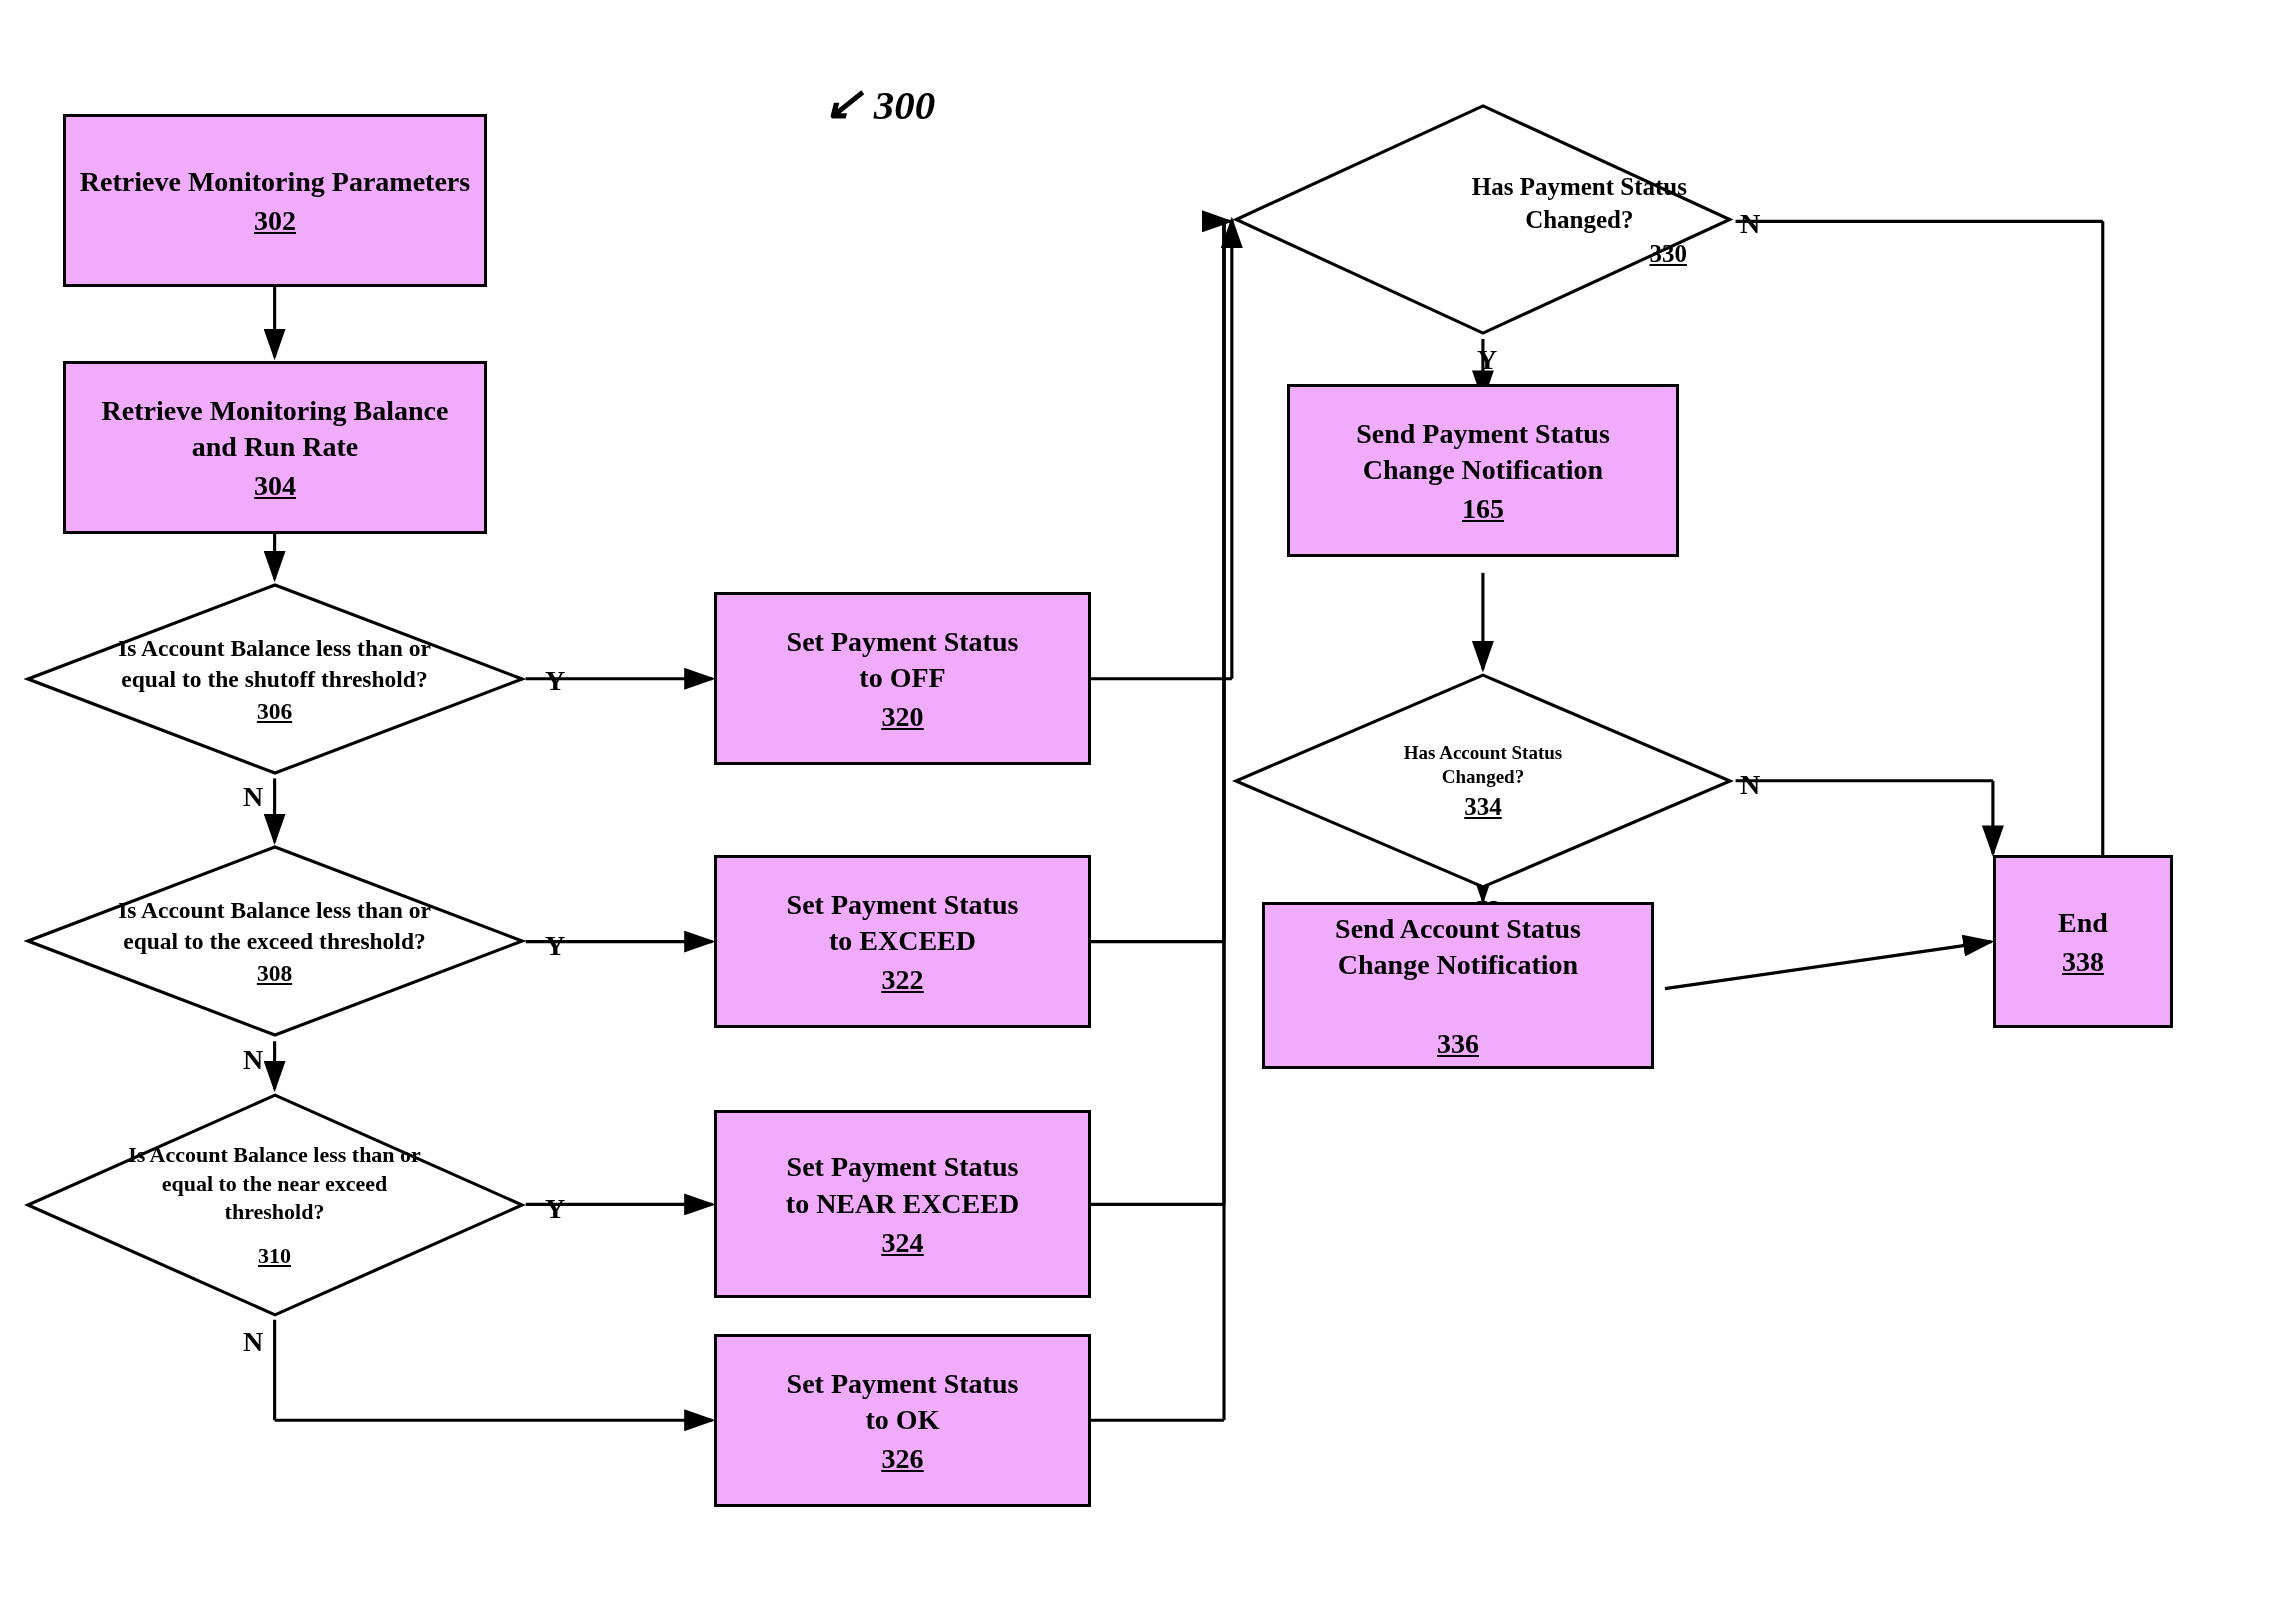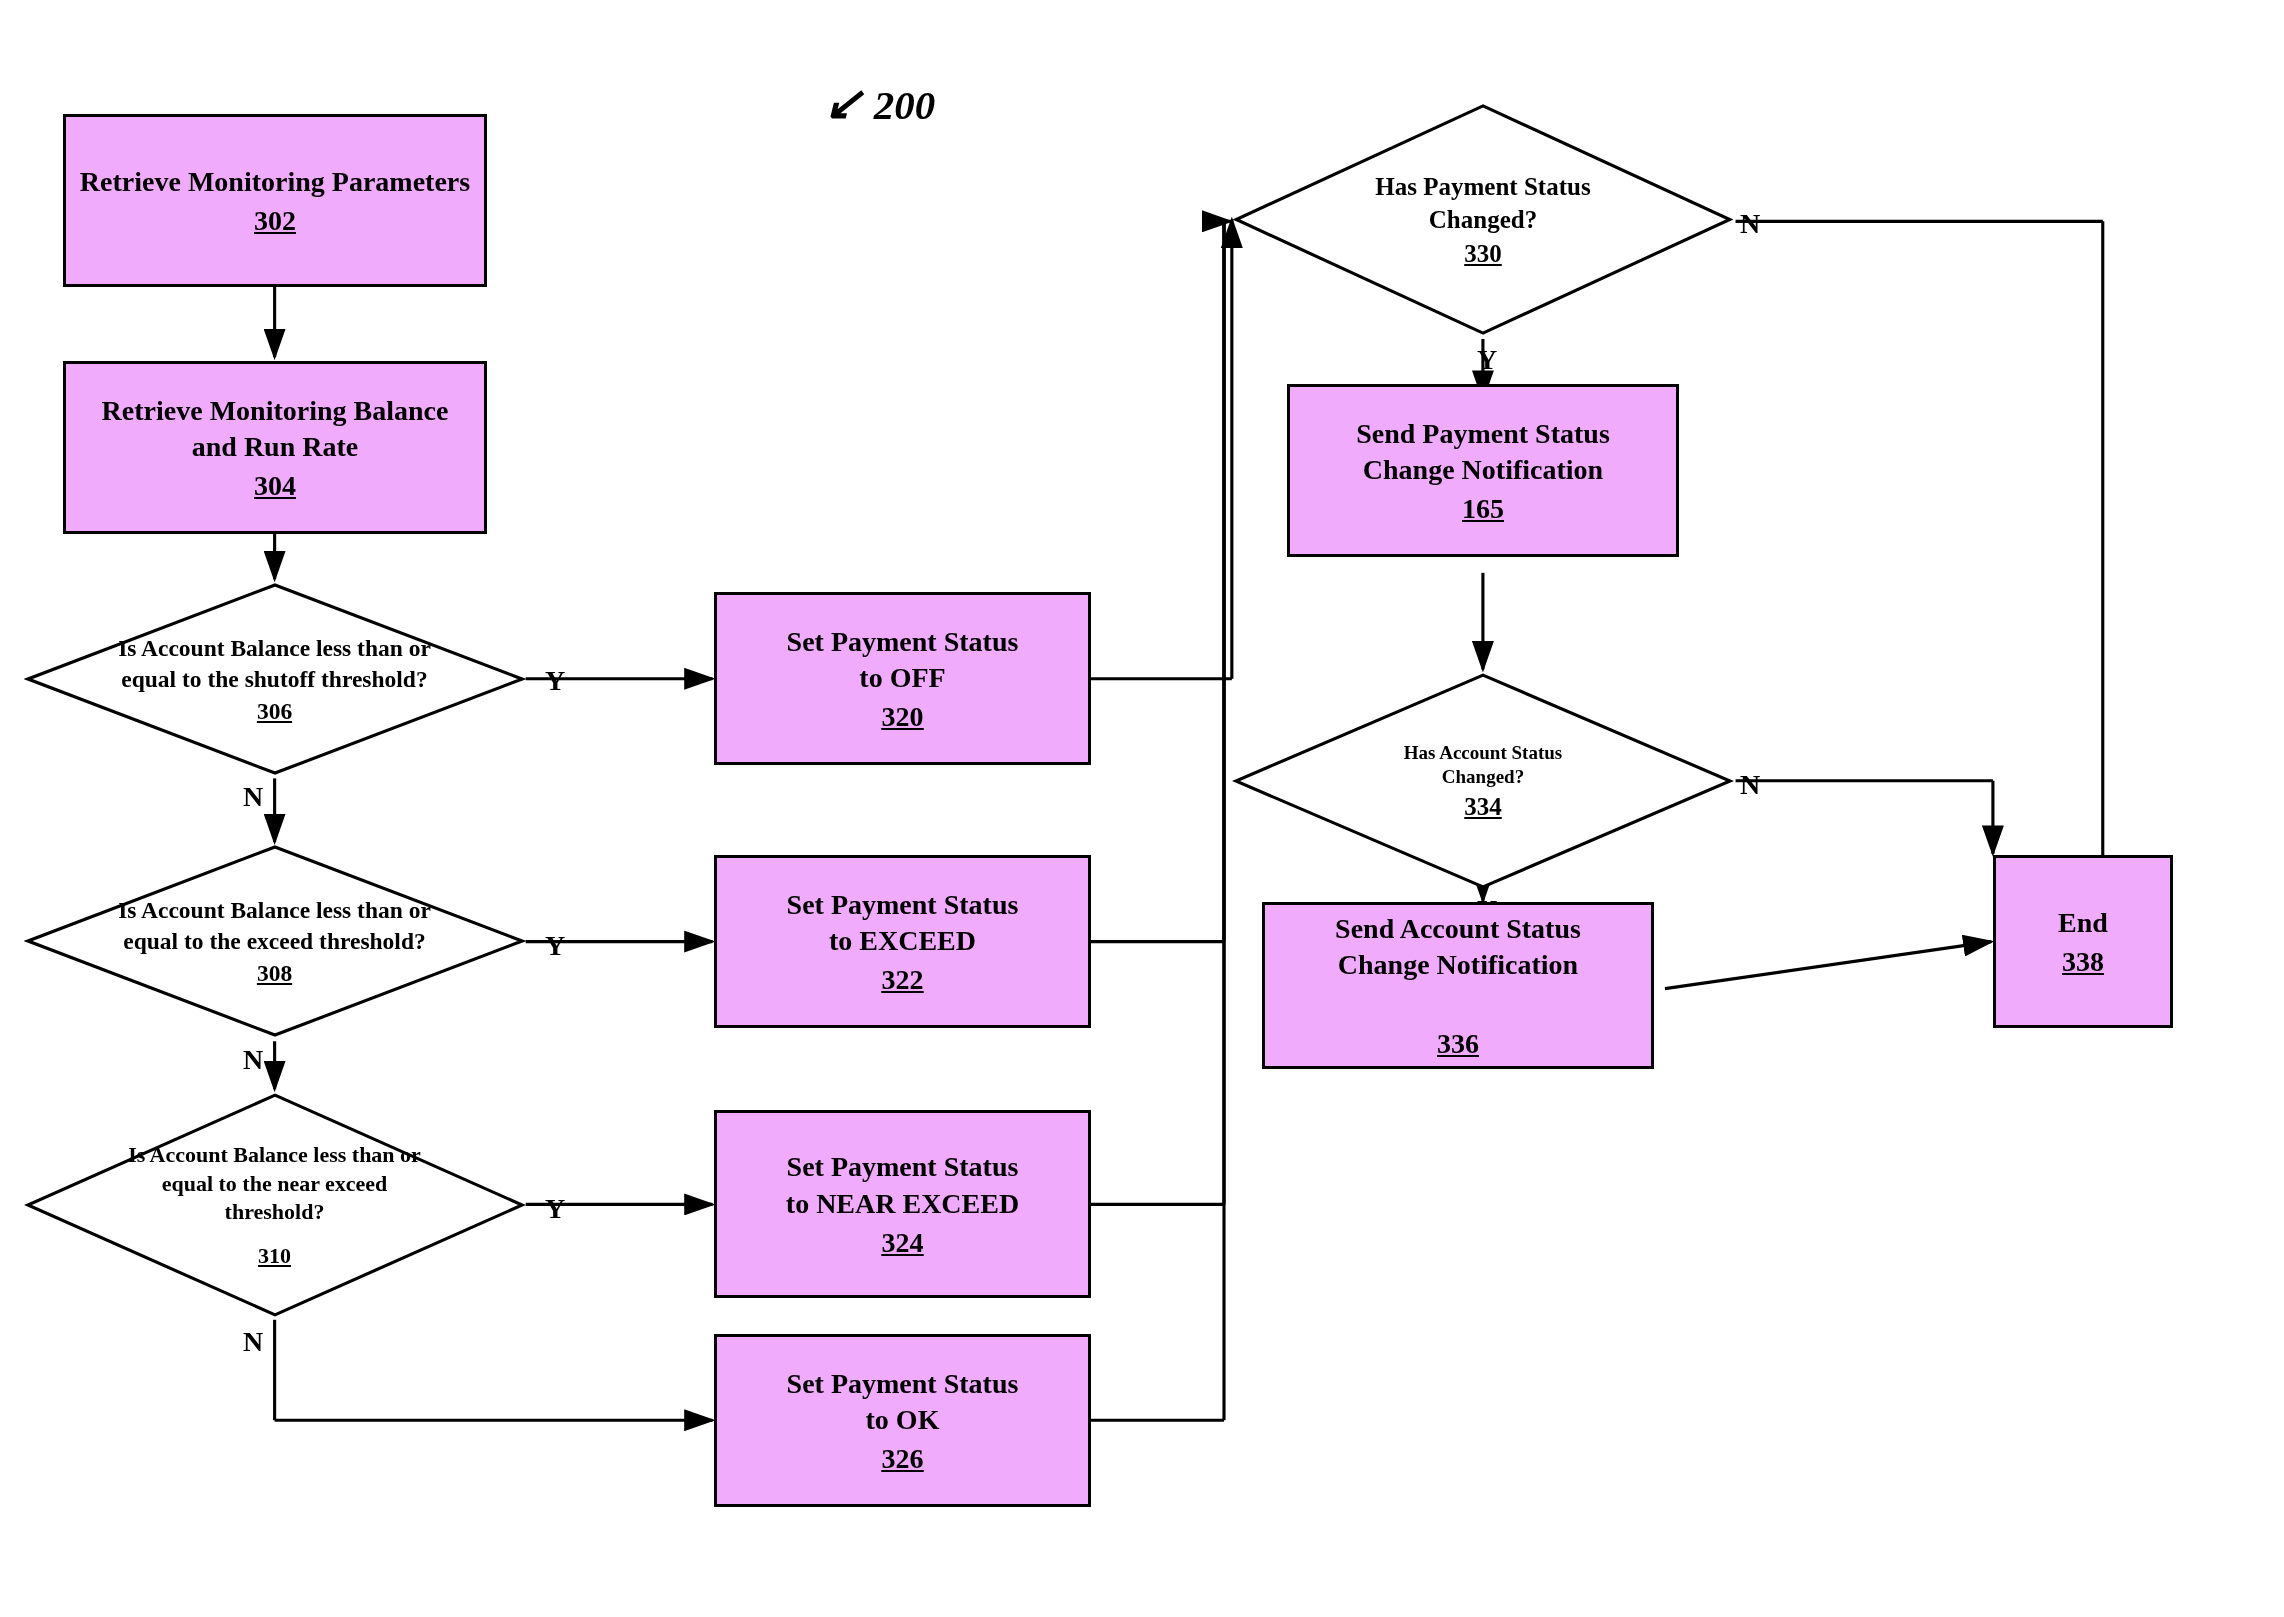--- a/index.html
+++ b/index.html
@@ -113,21 +113,21 @@
 
   <line x1="2212" y1="282" x2="2680" y2="282" stroke="#000" stroke-width="4"></line>
   <line x1="2680" y1="282" x2="2680" y2="1200" stroke="#000" stroke-width="4" marker-end="url(#arrowhead)"></line>
 
   <line x1="2212" y1="995" x2="2540" y2="995" stroke="#000" stroke-width="4"></line>
   <line x1="2540" y1="995" x2="2540" y2="1088" stroke="#000" stroke-width="4" marker-end="url(#arrowhead)"></line>
 
 </svg>
 
 <div class="title-label" style="left:824px; top:75px;">
-  <span style="font-size:47px; font-style:italic;">↙</span><span style="font-size:41px;"> 200</span>
+  <span style="font-size:47px; font-style:italic;">↙</span><span style="font-size:41px;"> 300</span>
 </div>
 
 <div class="box" style="left:63px; top:114px; width:424px; height:173px;">
   <div class="box-text">Retrieve Monitoring
 Parameters</div>
   <div class="box-num"><span>302</span></div>
 </div>
 
 <div class="box" style="left:63px; top:361px; width:424px; height:173px;align-items:center;">
   <div class="box-text">Retrieve Monitoring Balance<br>and Run Rate</div>
@@ -193,21 +193,21 @@
 
 <div class="box" style="left:714px; top:1334px; width:377px; height:173px;">
   <div class="box-text">Set Payment Status<br>to OK</div>
   <div class="box-num"><u>326</u></div>
 </div>
 
 <div style="position:absolute; left:1232px; top:102px; width:502px; height:235px;">
   <svg width="502" height="235" viewBox="0 0 640 300">
     <polygon points="320,5 635,150 320,295 5,150" fill="white" stroke="black" stroke-width="4"></polygon>
   </svg>
-  <div style="position:absolute; top:0; left:0; width:502px; height:235px; display:flex; flex-direction:column; align-items:center; justify-content:center; text-align:center; padding: 0 47px;">
+  <div style="position:absolute; top:0; left:0; width:502px; height:235px; display:flex; flex-direction:column; align-items:flex-end; justify-content:center; text-align:center; padding: 0 47px;">
     <div style="font-size:25px; font-weight:bold; line-height:1.3;">Has Payment Status<br>Changed?</div>
     <div style="font-size:25px; font-weight:bold; text-decoration:underline; margin-top:3.1px;">330</div>
   </div>
 </div>
 
 <div class="arrow-label" style="left:1477px; top:344px;">Y</div>
 
 <div class="arrow-label" style="left:1740px; top:208px;">N</div>
 
 <div class="box" style="left:1287px; top:384px; width:392px; height:173px;">

